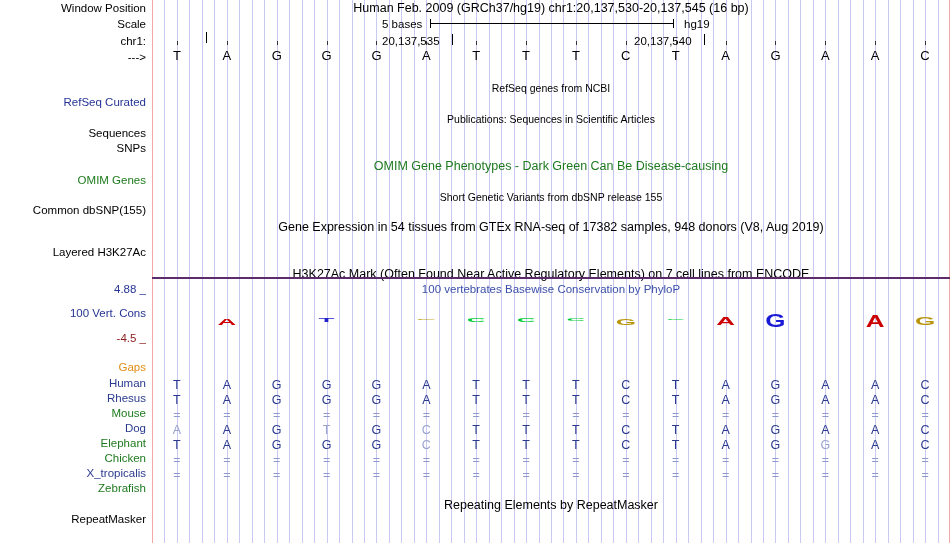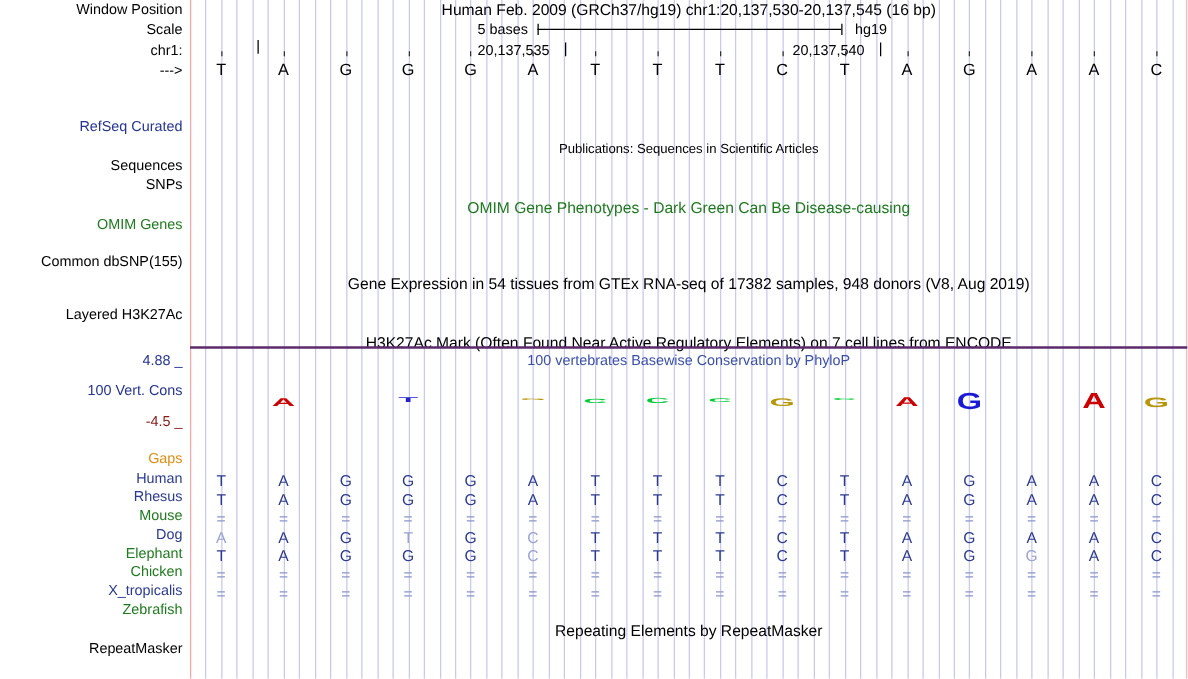--- a/index.html
+++ b/index.html
@@ -215,22 +215,24 @@
       <div class="base b-top" style="left: 568.938px;">T</div>
       <div class="base b-top" style="left: 618.812px;">C</div>
       <div class="base b-top" style="left: 668.688px;">T</div>
       <div class="base b-top" style="left: 718.562px;">A</div>
       <div class="base b-top" style="left: 768.438px;">G</div>
       <div class="base b-top" style="left: 818.312px;">A</div>
       <div class="base b-top" style="left: 868.188px;">A</div>
       <div class="base b-top" style="left: 918.062px;">C</div>
     </div>
 
+  <div class="ctr t-sm" style="top:82px;">RefSeq genes from NCBI</div>
   <div class="ctr t-sm" style="top:113px;">Publications: Sequences in Scientific Articles</div>
   <div class="ctr t-grn-big" style="top:160px;">OMIM Gene Phenotypes - Dark Green Can Be Disease-causing</div>
+  <div class="ctr t-sm" style="top:191px;">Short Genetic Variants from dbSNP release 155</div>
   <div class="ctr t-big" style="top:221px;">Gene Expression in 54 tissues from GTEx RNA-seq of 17382 samples, 948 donors (V8, Aug 2019)</div>
   <div class="ctr t-big" style="top:236px;margin-top:32px;">H3K27Ac Mark (Often Found Near Active Regulatory Elements) on 7 cell lines from ENCODE</div>
 
   <div class="sepline" style="top:277px;"></div>
 
   <div class="ctr t-blu" style="top:283px;">100 vertebrates Basewise Conservation by PhyloP</div>
   <div class="consrow" id="consrow" style="top:303px;">
       <div class="glyph" style="color: rgb(204, 0, 0); left: 204.812px; top: 10.5px; width: 44px; height: 9px; font-size: 26px; transform: scaleY(0.346); transform-origin: center center;">A</div>
       <div class="glyph" style="color: rgb(34, 34, 204); left: 304.562px; top: 12.3px; width: 44px; height: 5.4px; font-size: 26px; transform: scaleY(0.208); transform-origin: center center;">T</div>
       <div class="glyph" style="color: rgb(184, 150, 10); left: 404.312px; top: 13.95px; width: 44px; height: 2.1px; font-size: 26px; transform: scaleY(0.081); transform-origin: center center;">G</div>

